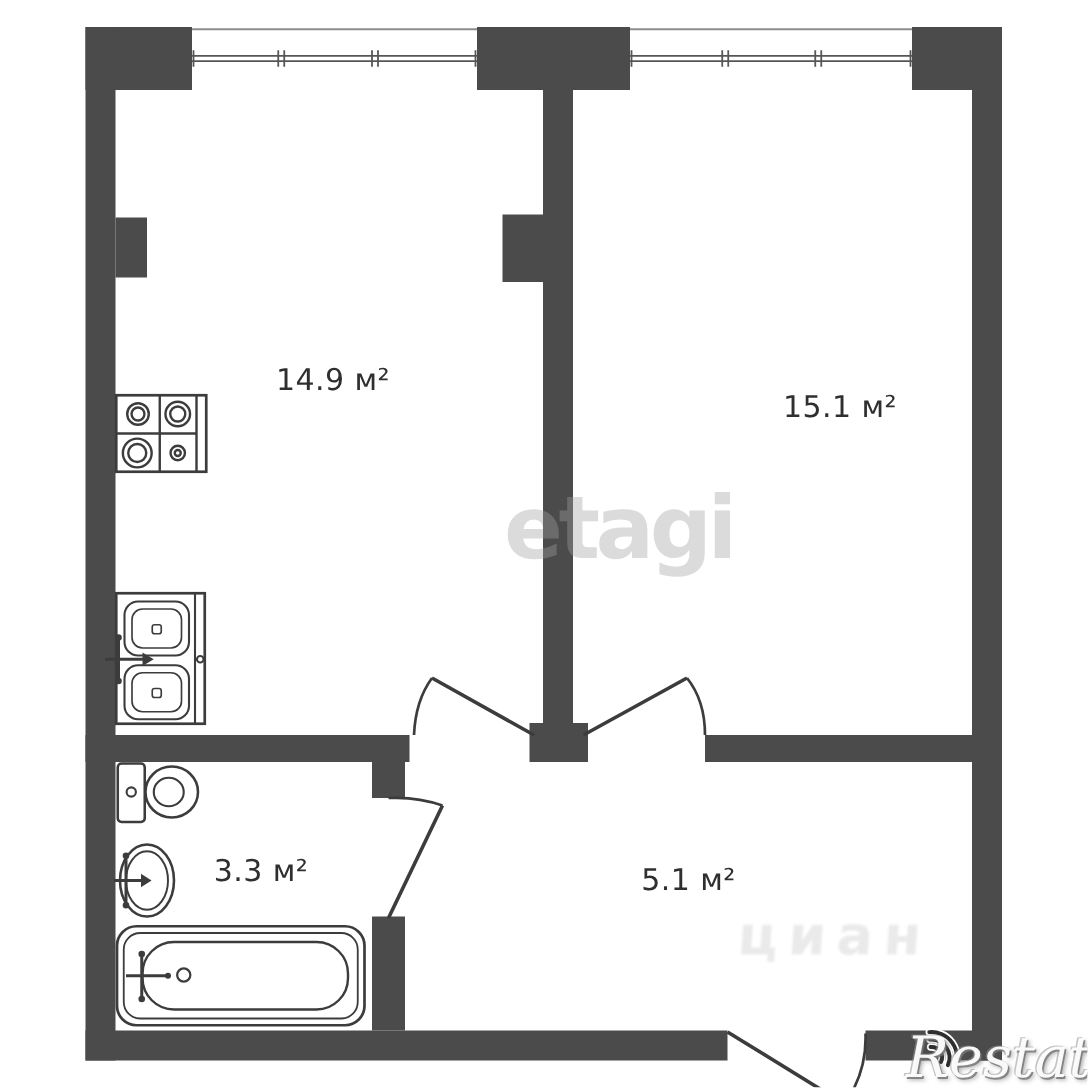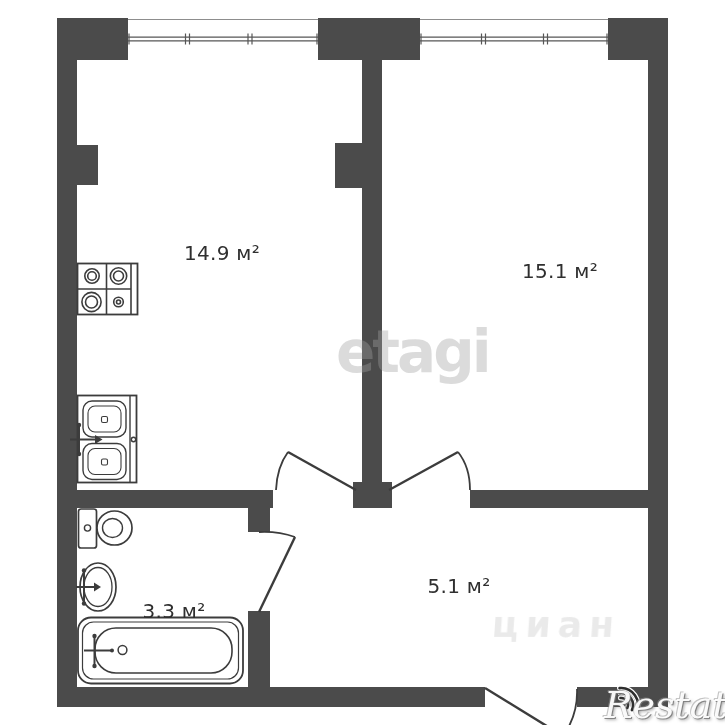--- a/index.html
+++ b/index.html
@@ -163,20 +163,20 @@
       <g stroke="#2e2e2e" stroke-width="2.6" stroke-linecap="round">
         <path d="M627.3,708 A7 7 0 0 0 620.4,698"></path>
         <path d="M631.9,710.1 A12 12 0 0 0 620,693.1"></path>
         <path d="M636.4,712.2 A17 17 0 0 0 619.5,688.1"></path>
       </g>
     </g>
   </svg>
 
   <div class="room-label" style="left:222px;top:253px">14.9 м²</div>
   <div class="room-label" style="left:560px;top:271px">15.1 м²</div>
-  <div class="room-label" style="left:174px;top:611px">3.3 м²</div>
+  <div class="room-label" style="left:174px;top:580px">3.3 м²</div>
   <div class="room-label" style="left:459px;top:586px">5.1 м²</div>
 
   <div class="wm-etagi">etagi</div>
   <div class="wm-cian">циан</div>
   <div class="wm-restate">Restate</div>
 
 </div>
 
 </body></html>

